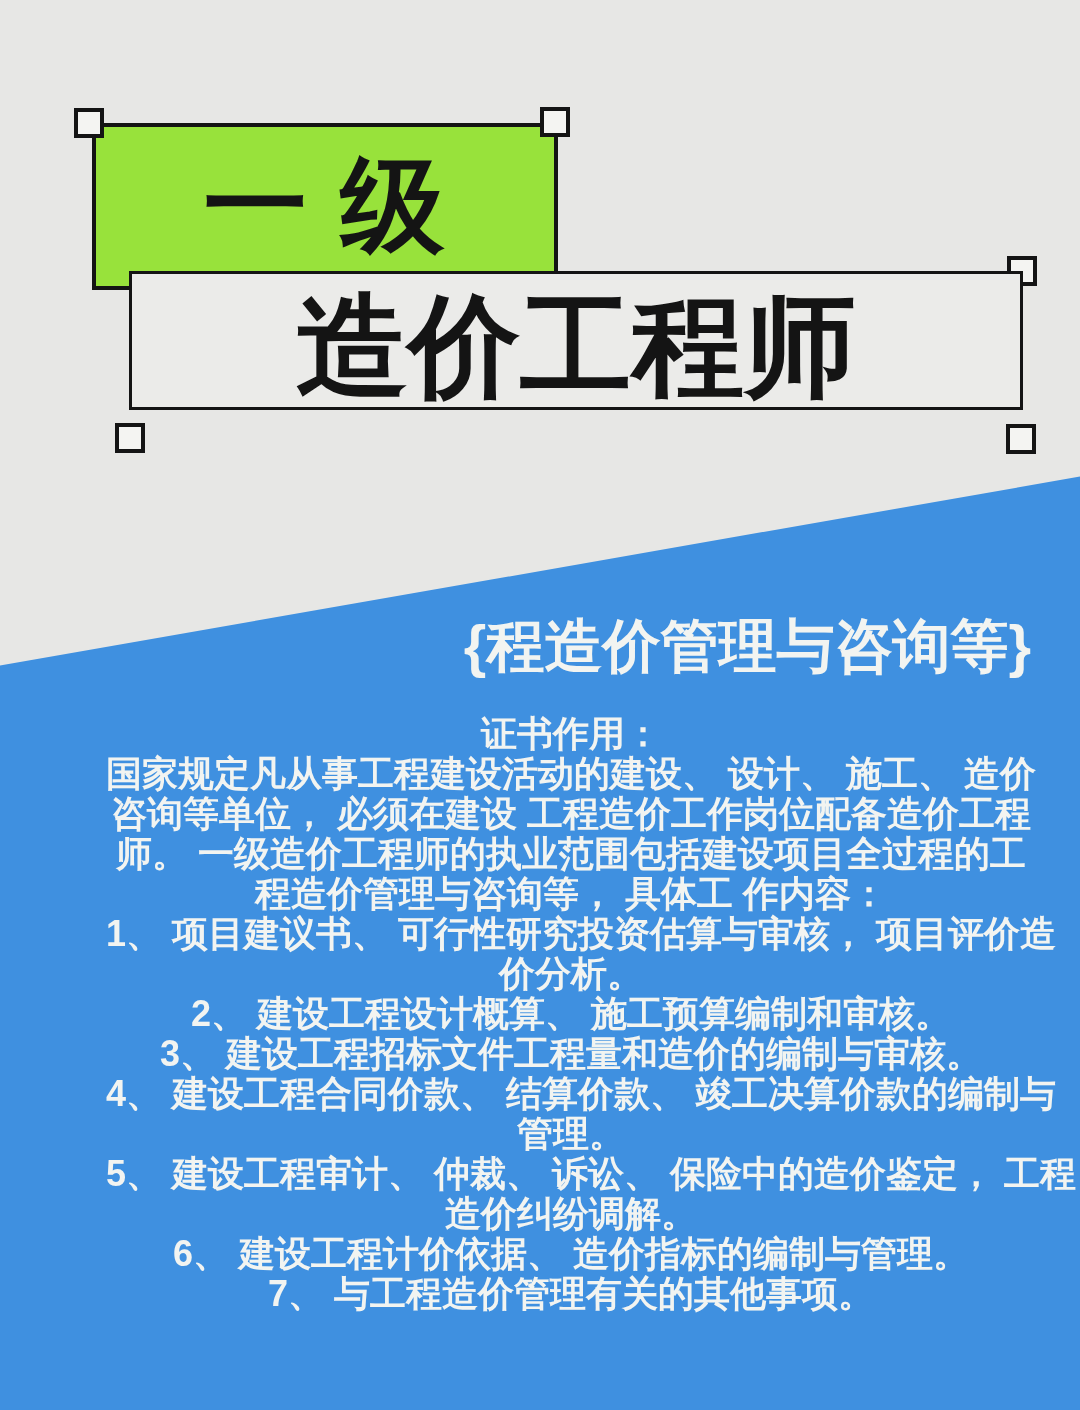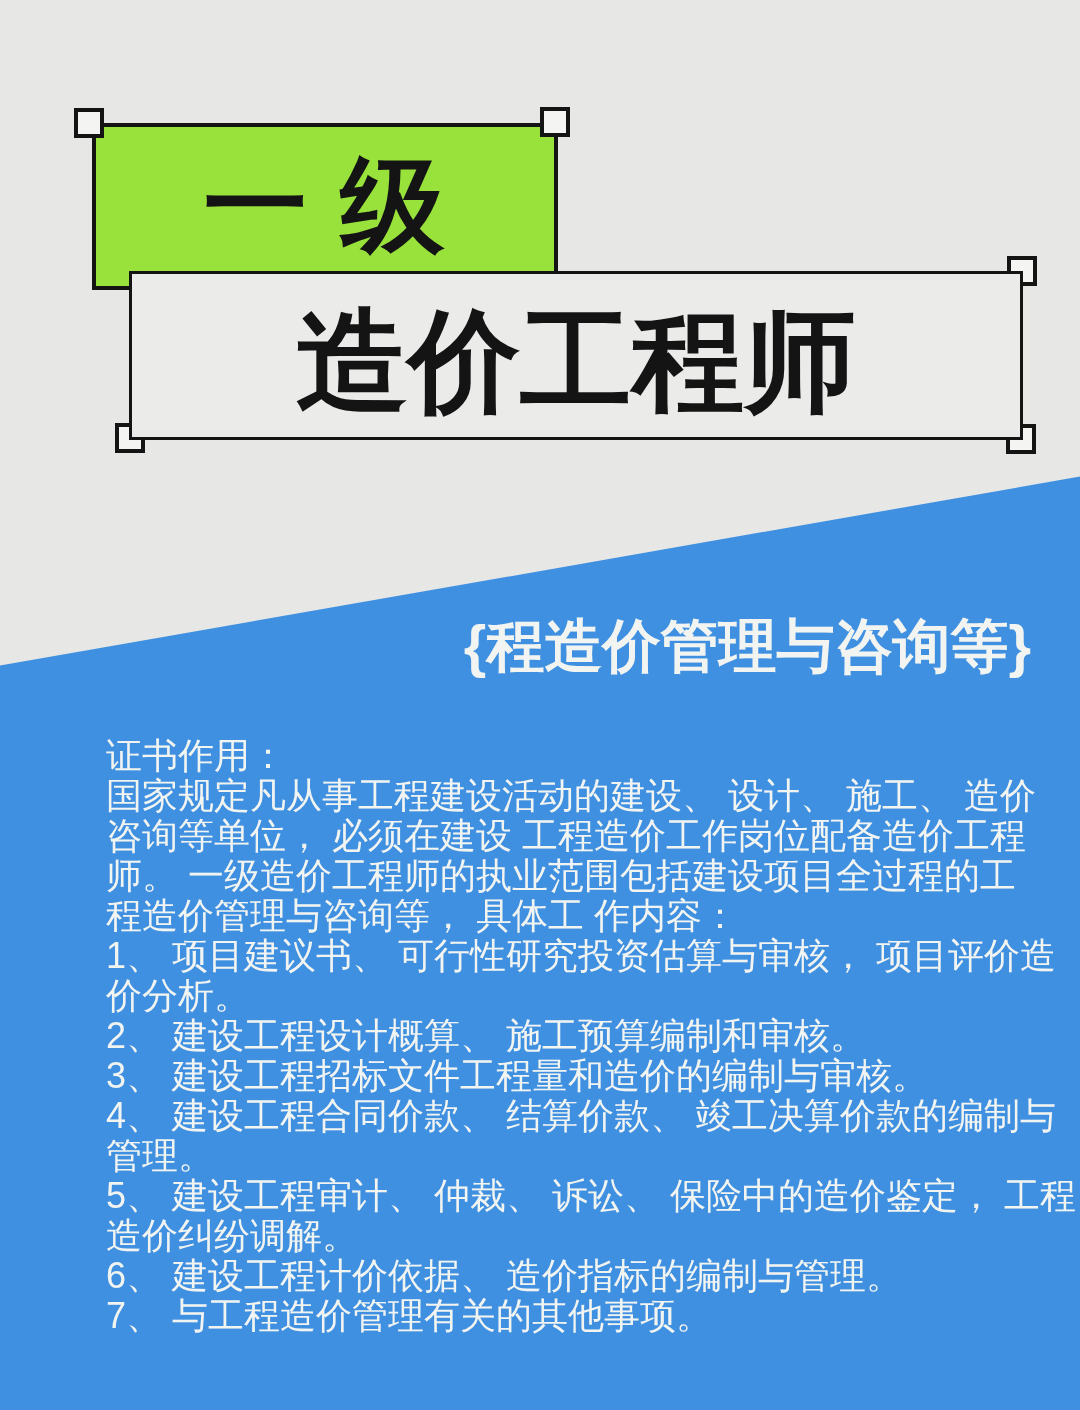--- a/index.html
+++ b/index.html
@@ -15,20 +15,21 @@
   * { margin: 0; padding: 0; box-sizing: border-box; }
   html, body {
     width: 1080px; height: 1410px;
     font-family: "Liberation Sans", "DejaVu Sans", sans-serif;
   }
   .poster {
     position: relative;
     width: 1080px; height: 1410px;
     background: var(--background);
     overflow: hidden;
+    text-align: center;
   }
 
   
   .wedge {
     position: absolute;
     left: 0; top: 0;
     width: 1080px; height: 1410px;
     background: var(--wedge-blue);
     clip-path: polygon(0 47.2%, 100% 33.8%, 100% 100%, 0 100%);
     z-index: 1;
@@ -50,21 +51,21 @@
   }
   .banner-level .banner-text {
     font-size: 104px;
     font-weight: 900;
     color: var(--title-text);
     letter-spacing: 2px;
     white-space: pre;
   }
   .banner-title {
     left: 129px; top: 271px;
-    width: 894px; height: 169px;
+    width: 894px; height: 139px;
     background: var(--banner-white);
     border: 3px solid var(--banner-border);
     z-index: 5;
   }
   .banner-title .banner-text {
     font-size: 112px;
     font-weight: 900;
     color: var(--title-text);
     white-space: pre;
     margin-top: 14px;
@@ -88,26 +89,26 @@
     position: absolute;
     right: 49px; top: 608px;
     z-index: 6;
     font-size: 58px;
     font-weight: 900;
     color: var(--body-text);
     white-space: pre;
   }
   .section-body {
     position: absolute;
-    left: 106px; top: 736px;
+    left: 106px; top: 714px;
     width: 930px;
     z-index: 6;
     font-size: 36px;
     line-height: 40px;
-    font-weight: normal;
+    font-weight: bold;
     color: var(--body-text);
     white-space: pre;
   }
 </style>
 </head>
 <body>
 
 <div class="poster">
 
   <div class="wedge"></div>

